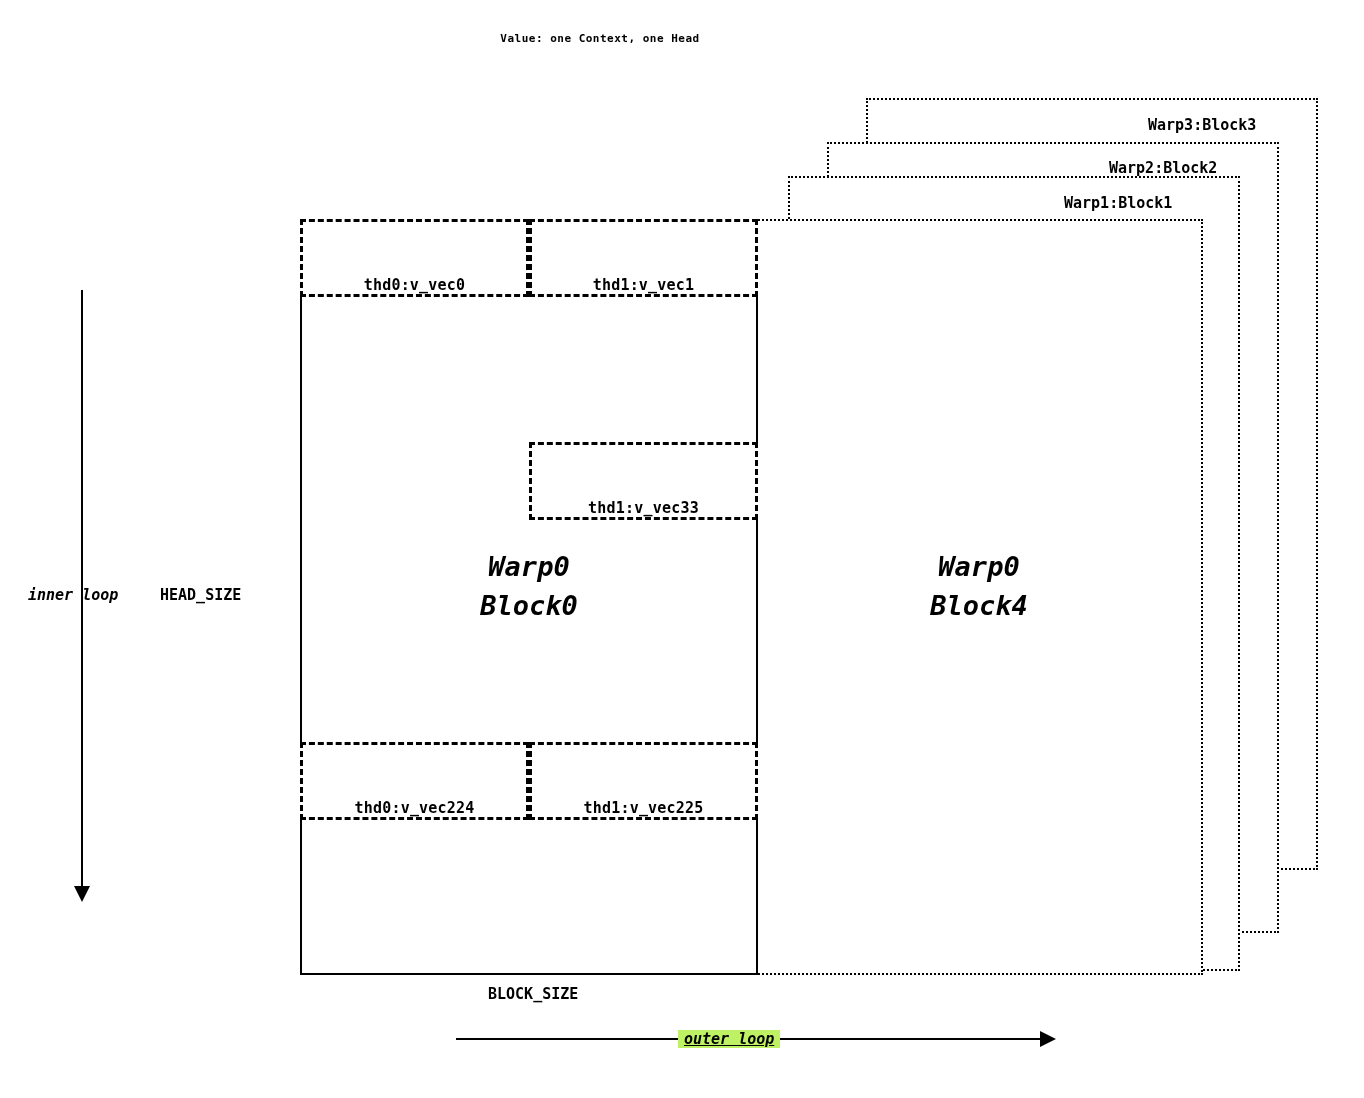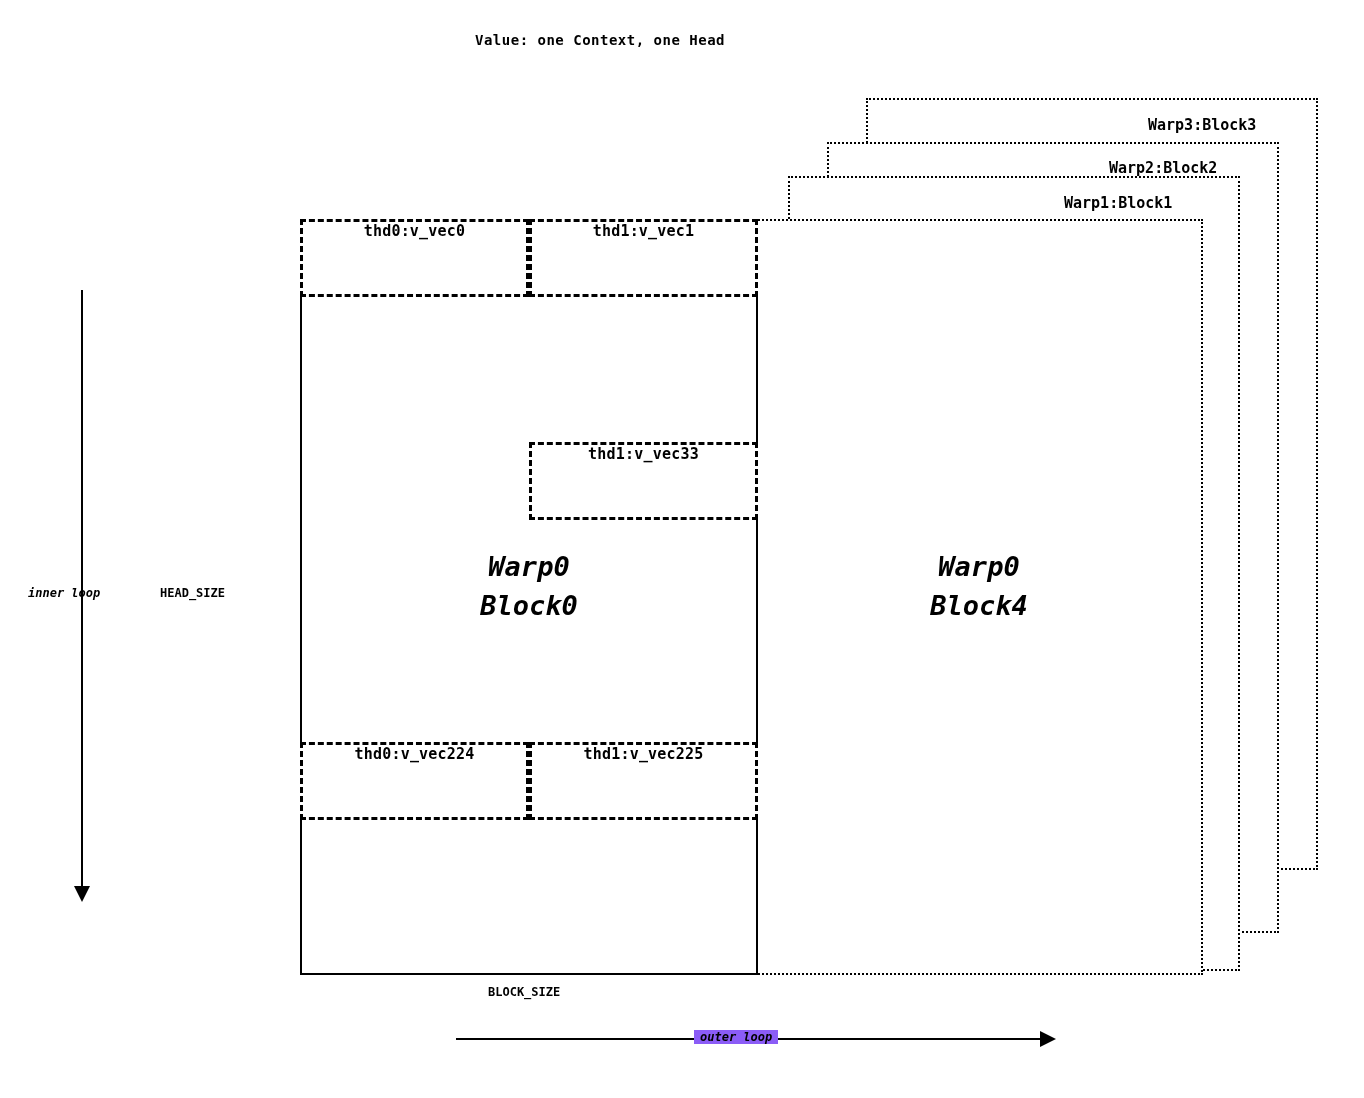--- a/index.html
+++ b/index.html
@@ -17,21 +17,21 @@
     height: 1098px;
     overflow: hidden;
     background: #ffffff;
   }
   .title {
     position: absolute;
     left: 0;
     top: 32px;
     width: 1200px;
     text-align: center;
-    font-size: 14px;
+    font-size: 11px;
     font-weight: bold;
     letter-spacing: 0.5px;
   }
 
   
   .stack-card {
     position: absolute;
     border: 2px dotted #000;
     background: #ffffff;
     box-sizing: border-box;
@@ -68,21 +68,21 @@
     white-space: pre-line;
   }
 
   
   .cell {
     position: absolute;
     border: 3px dashed #000;
     background: #ffffff;
     box-sizing: border-box;
     display: flex;
-    align-items: flex-start;
+    align-items: flex-end;
     justify-content: center;
     font-size: 15px;
     font-weight: bold;
     letter-spacing: 0.2px;
   }
 
   
   .v-axis-line {
     position: absolute;
     width: 2px;
@@ -102,21 +102,21 @@
   }
   .h-axis-head {
     position: absolute;
     width: 0; height: 0;
     border-top: 8px solid transparent;
     border-bottom: 8px solid transparent;
     border-left: 16px solid #000;
   }
   .axis-label {
     position: absolute;
-    font-size: 12px;
+    font-size: 15px;
     font-weight: bold;
     white-space: nowrap;
   }
   .axis-label.italic {
     font-style: italic;
   }
 </style>
 </head>
 <body>
 
@@ -160,15 +160,15 @@
   </div>
 
   <div class="v-axis-line" style="left:81px; top:290px; height:600px;"></div>
   <div class="v-axis-head" style="left:74px; top:886px;"></div>
   <div class="axis-label italic" style="left:28px; top:586px;">inner loop</div>
   <div class="axis-label" style="left:160px; top:586px;">HEAD_SIZE</div>
 
   <div class="axis-label" style="left:452px; top:985px;margin-left:36px;">BLOCK_SIZE</div>
   <div class="h-axis-line" style="left:456px; top:1038px; width:586px;"></div>
   <div class="h-axis-head" style="left:1040px; top:1031px;"></div>
-  <div class="axis-label italic" style="left:694px; top:1030px; background:#8b5cf6; padding:0 6px;">outer loop</div>
+  <div class="axis-label italic" style="left:678px; top:1030px; background:#bef264; padding:0 6px;text-decoration:underline;">outer loop</div>
 
 </div>
 
 </body></html>

